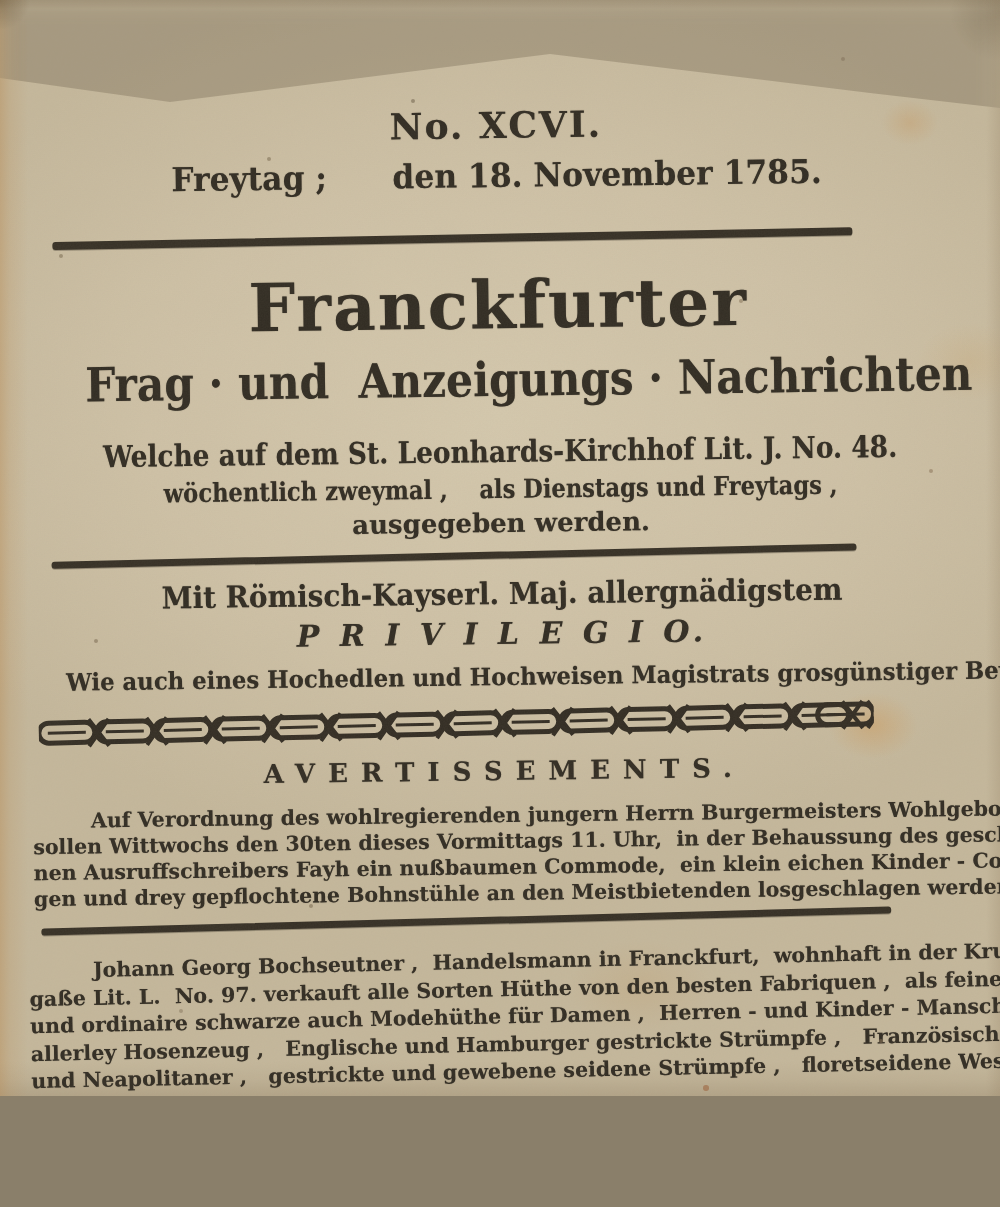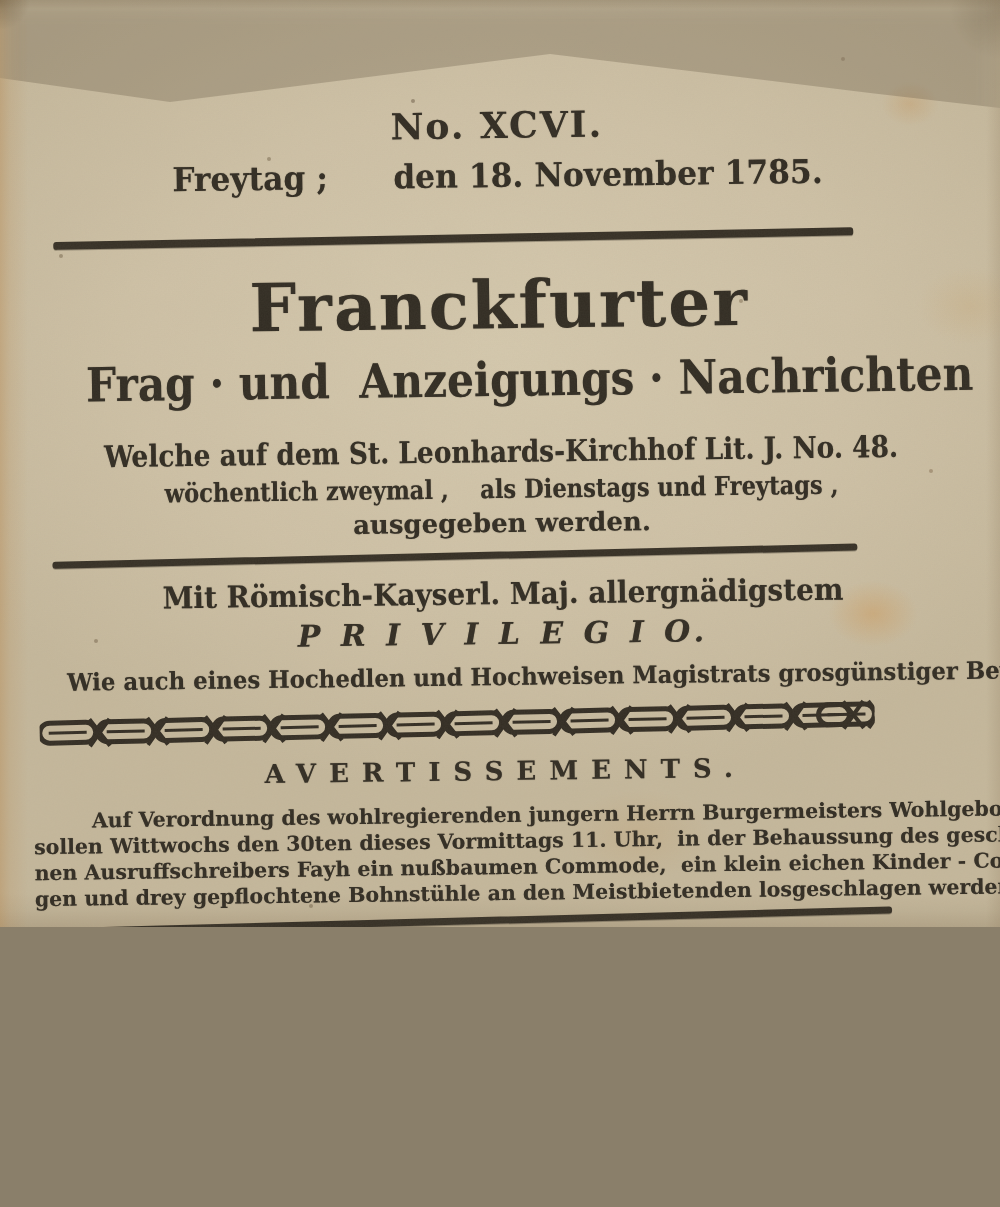--- a/index.html
+++ b/index.html
@@ -1,17 +1,17 @@
 <!DOCTYPE html>
 <html><head>
 <meta charset="utf-8">
 <style>
   html,body{margin:0;padding:0;background:#8a7f6a;}
   .page{
-    position:relative;width:1000px;height:927px;overflow:hidden;
+    position:relative;width:1000px;height:1096px;overflow:hidden;
     font-family:"DejaVu Serif","Liberation Serif",serif;color:#2f2a21;
     background:
       radial-gradient(ellipse 62px 46px at 87.3% 66.2%, rgba(206,152,86,.45), rgba(206,152,86,0) 72%),
       radial-gradient(ellipse 38px 30px at 91% 11.2%, rgba(198,148,88,.32), rgba(198,148,88,0) 75%),
       radial-gradient(ellipse 95px 60px at 64% 90%, rgba(192,152,100,.22), rgba(192,152,100,0) 75%),
       radial-gradient(ellipse 70px 52px at 97% 33%, rgba(198,158,100,.22), rgba(198,158,100,0) 75%),
       radial-gradient(circle 30px at 0% 0%, rgba(108,92,66,.55), rgba(108,92,66,0) 100%),
       radial-gradient(circle 50px at 100% 1%, rgba(118,102,76,.38), rgba(118,102,76,0) 100%),
       linear-gradient(90deg, rgba(184,138,82,.42) 0px, rgba(184,138,82,.18) 10px, rgba(184,138,82,0) 28px),
       linear-gradient(270deg, rgba(148,128,98,.25) 0px, rgba(148,128,98,0) 14px),

